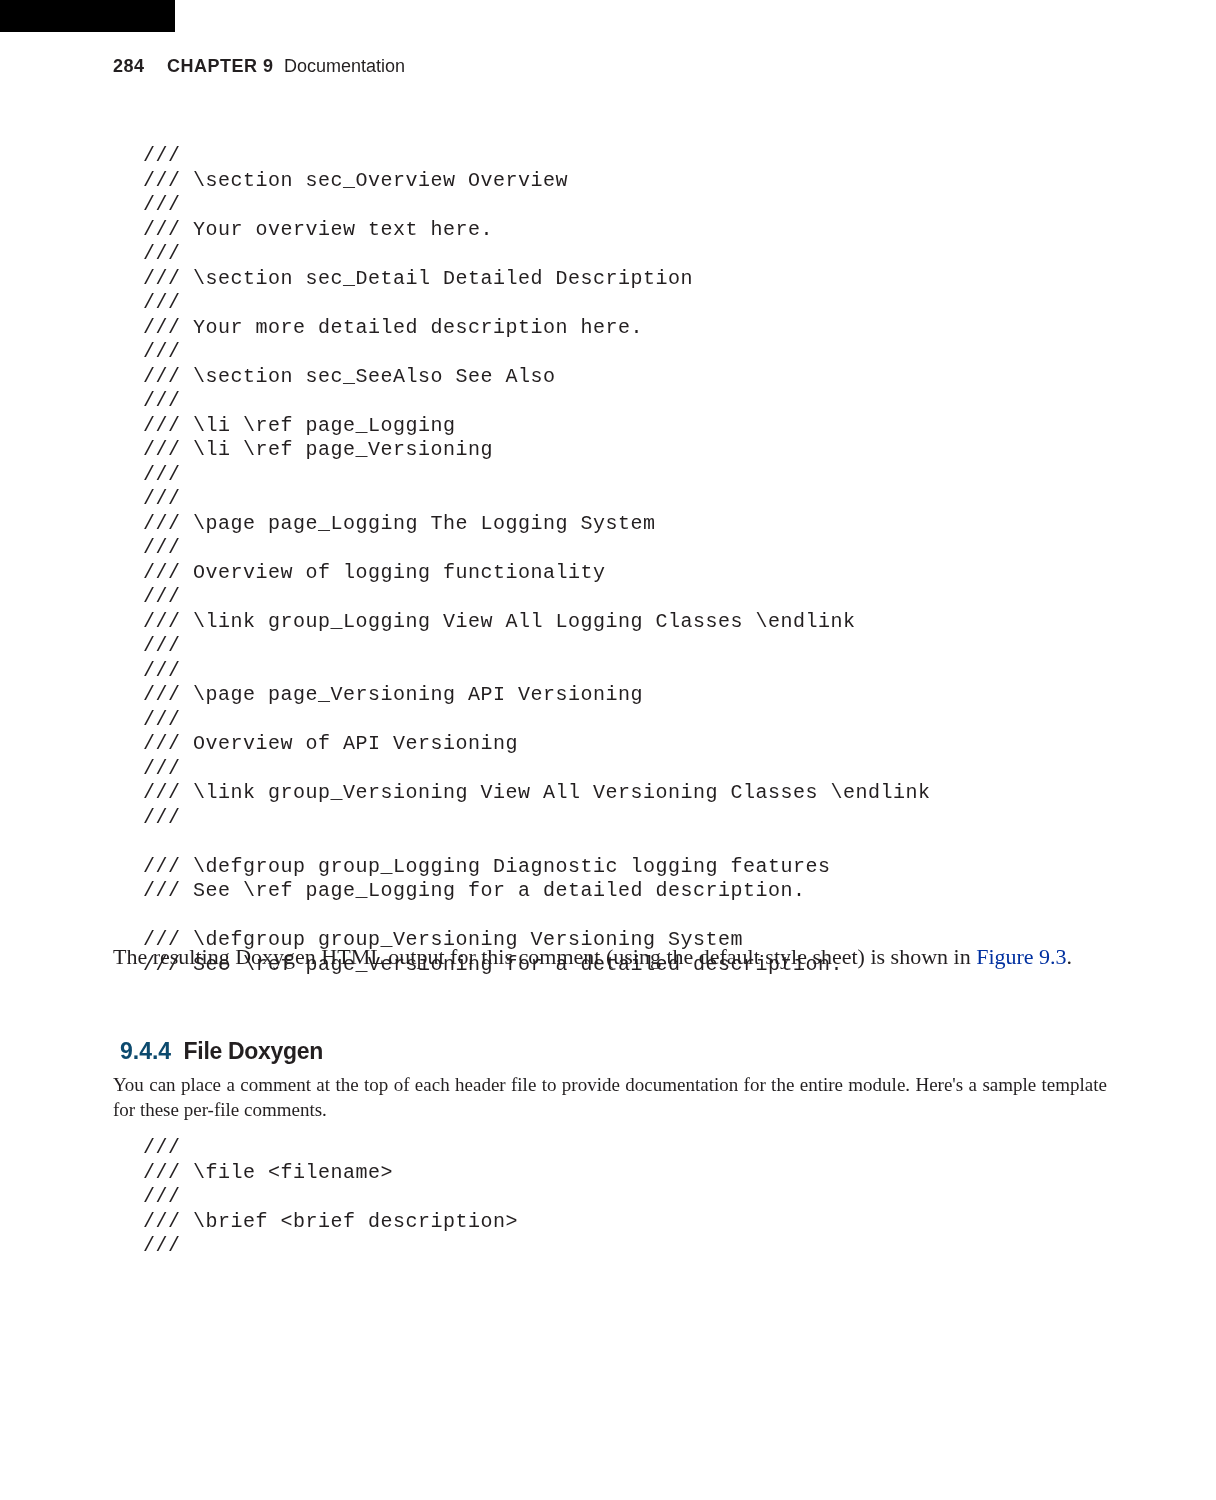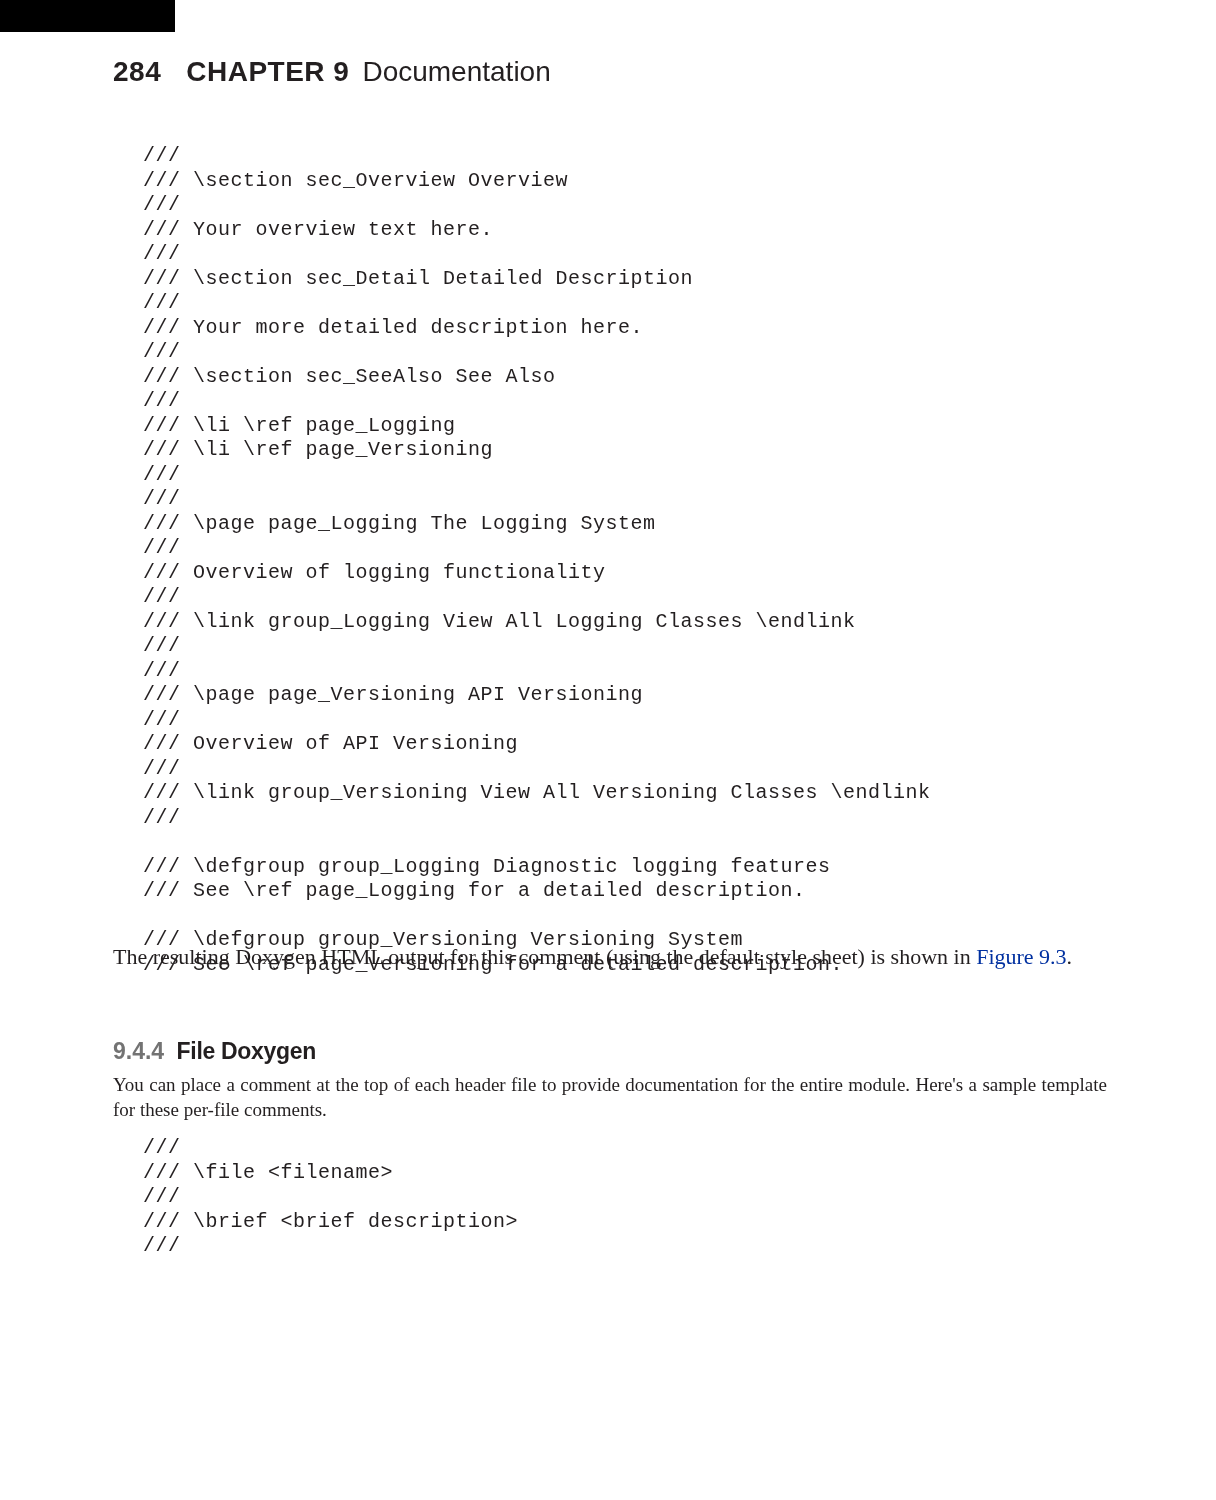--- a/index.html
+++ b/index.html
@@ -15,21 +15,21 @@
     top: 0;
     left: 0;
     width: 175px;
     height: 32px;
     background: #000000;
   }
   .header-line {
     position: absolute;
     top: 56px;
     left: 113px;
-    font-size: 28px;
+    font-size: 18px;
     color: #231f20;
   }
   .header-line .pageno {
     font-family: Arial, Helvetica, sans-serif;
     font-weight: 900;
     letter-spacing: 0.5px;
   }
   .header-line .chapter {
     font-family: Arial, Helvetica, sans-serif;
     font-weight: 900;
@@ -67,22 +67,23 @@
   }
   .section-head {
     position: absolute;
     top: 1038px;
     left: 113px;
     font-family: Arial, Helvetica, sans-serif;
     font-size: 23px;
     color: #231f20;
   }
   .section-head .num {
-    color: #737373;
+    color: #0c4a6e;
     font-weight: 700;
+    margin-left: 7px;
   }
   .section-head .title {
     font-family: Arial, "Arial Narrow", Helvetica, sans-serif;
     font-weight: 700;
     font-stretch: condensed;
     letter-spacing: -0.3px;
     margin-left: 6px;
   }
   .paragraph2 {
     position: absolute;

